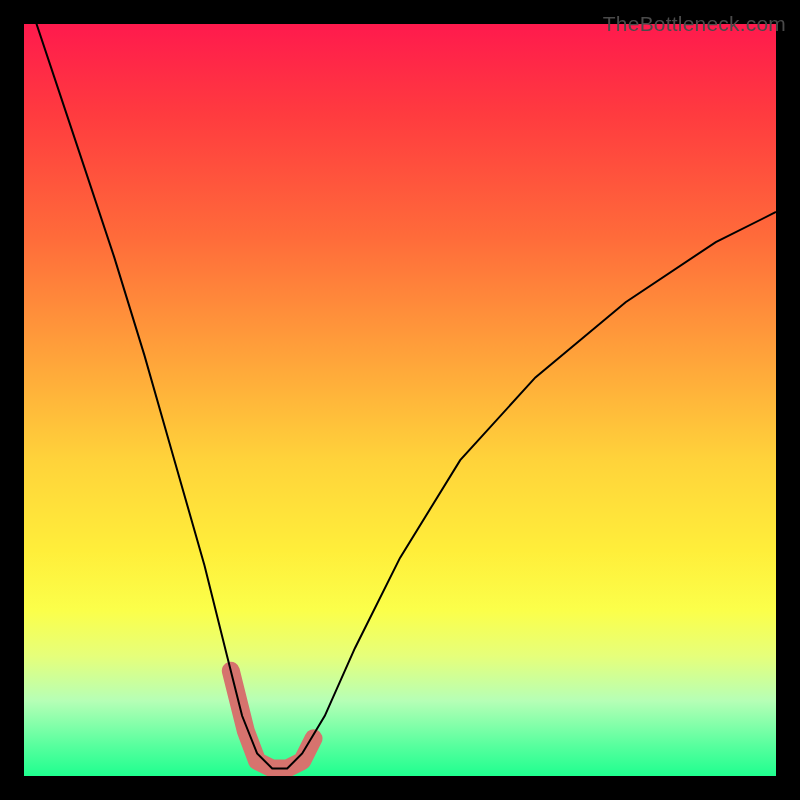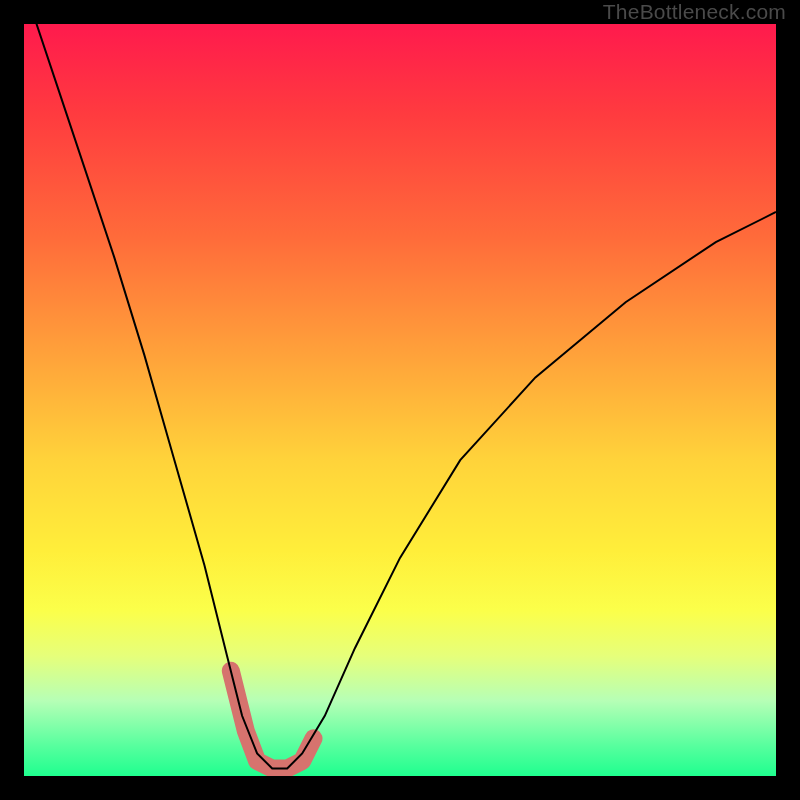--- a/index.html
+++ b/index.html
@@ -26,21 +26,21 @@
       #ffee3a 70%,
       #fbff4a 78%,
       #e6ff7a 84%,
       #b6ffb6 90%,
       #57ff9e 96%,
       #1fff8f 100%
     );
   }
   .watermark {
     position: absolute;
-    top: 0;
+    top: 12px;
     right: 14px;
     color: #4a4a4a;
     font-size: 21px;
     font-weight: 500;
     letter-spacing: 0.2px;
   }
   svg.plot {
     position: absolute;
     left: 0;
     top: 0;

